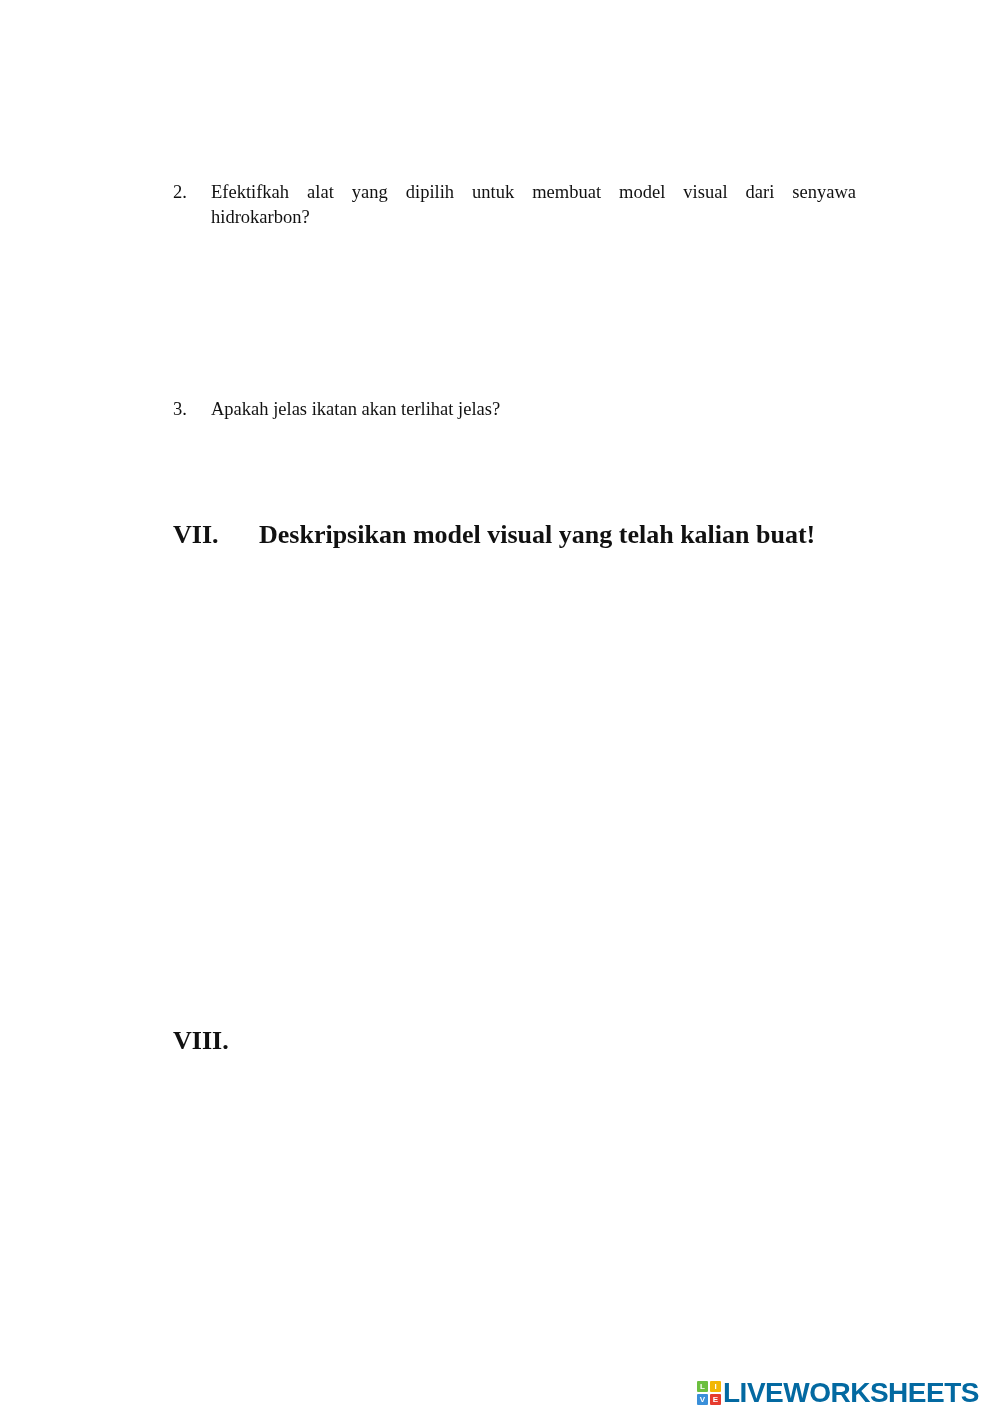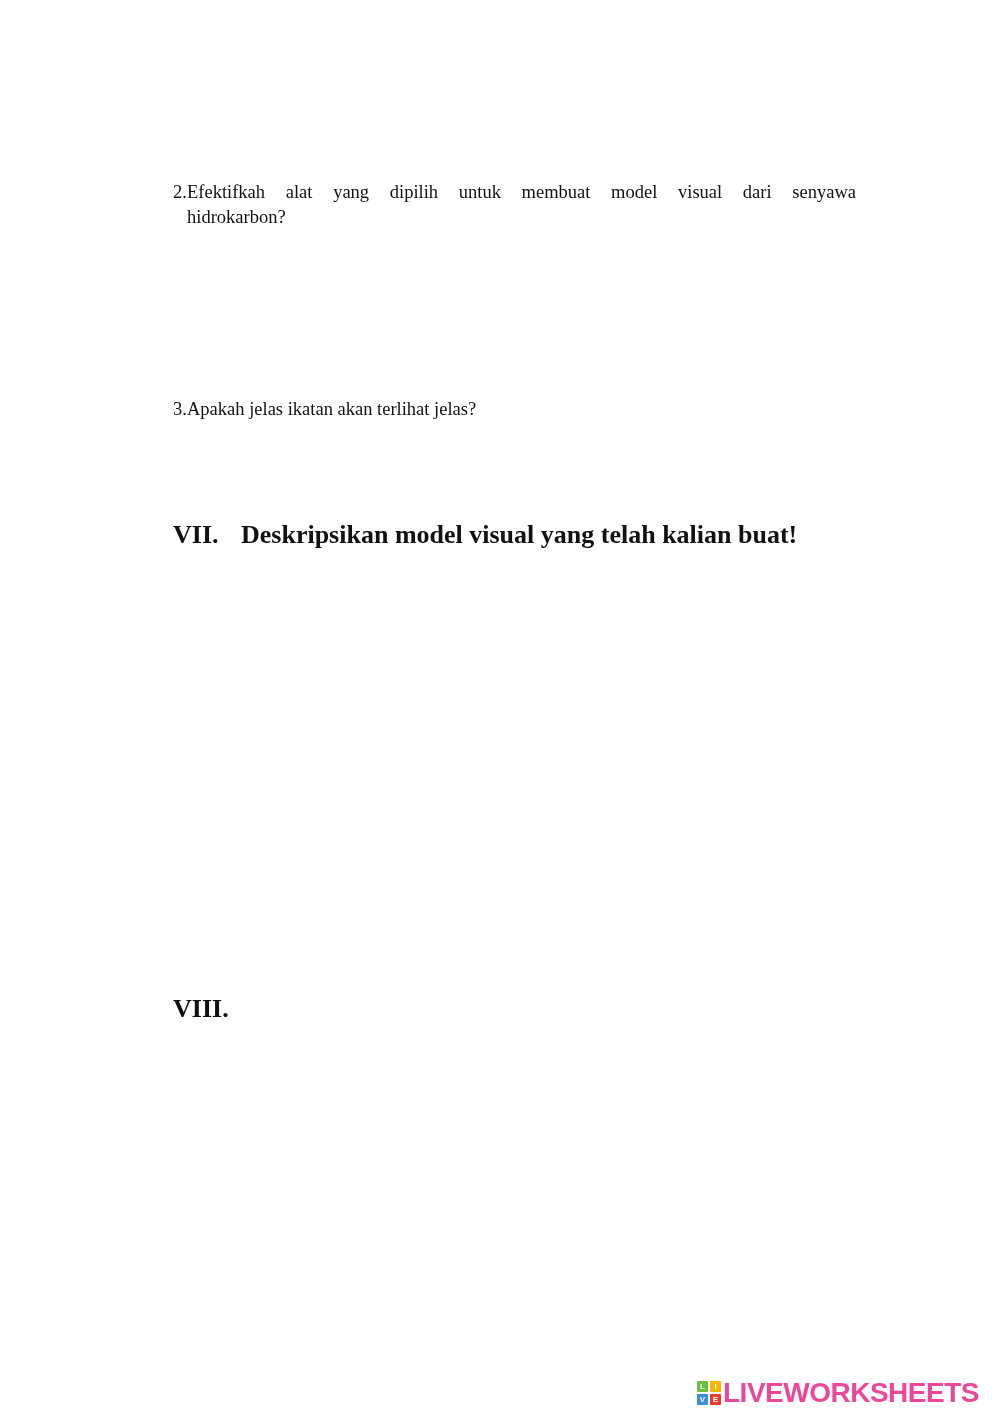--- a/index.html
+++ b/index.html
@@ -5,42 +5,42 @@
   html, body { margin: 0; padding: 0; background: #ffffff; }
   body {
     width: 1000px; height: 1413px; position: relative; overflow: hidden;
     font-family: "Liberation Serif", serif; color: #111111;
   }
   .q {
     position: absolute; left: 173px; width: 683px;
     font-size: 18.5px; line-height: 25px;
   }
   .q .num { position: absolute; left: 0; top: 0; }
-  .q .txt { display: block; margin-left: 14px; text-align: justify; text-align-last: left; }
+  .q .txt { display: block; margin-left: 38px; text-align: justify; text-align-last: left; }
   .q2 .txt .line1 { display: block; text-align: justify; text-align-last: justify; }
   .h {
     position: absolute; left: 173px; font-weight: bold; font-size: 26px; line-height: 25px;
   }
   .h .roman { position: absolute; left: 0; top: 0; }
-  .h .htxt { display: inline-block; margin-left: 68px; white-space: nowrap; }
+  .h .htxt { display: inline-block; margin-left: 86px; white-space: nowrap; }
   .logo {
     position: absolute; left: 697px; top: 1379px; height: 28px;
     display: flex; align-items: center;
   }
   .tiles {
     display: grid; grid-template-columns: 11px 11px; grid-template-rows: 11px 11px;
     gap: 2px; margin-right: 2px;
   }
   .tile {
     font-family: "Liberation Sans", sans-serif; font-weight: bold; font-size: 8px;
     color: #fff; display: flex; align-items: center; justify-content: center; border-radius: 1px;
   }
   .brand {
     font-family: "Liberation Sans", sans-serif; font-weight: bold; font-size: 28px;
-    color: #ec4899; letter-spacing: -0.5px; line-height: 28px;
+    color: #0369a1; letter-spacing: -0.5px; line-height: 28px;
   }
 </style>
 </head>
 <body>
 
 <div class="q q2" style="top:180px;">
   <span class="num">2.</span>
   <span class="txt">
     <span class="line1">Efektifkah alat yang dipilih untuk membuat model visual dari senyawa</span>
     <span>hidrokarbon?</span>
@@ -50,21 +50,21 @@
 <div class="q" style="top:397px;">
   <span class="num">3.</span>
   <span class="txt">Apakah jelas ikatan akan terlihat jelas?</span>
 </div>
 
 <div class="h" style="top:522px;">
   <span class="roman">VII.</span>
   <span class="htxt">Deskripsikan model visual yang telah kalian buat!</span>
 </div>
 
-<div class="h" style="top:996px;">
+<div class="h" style="top:1028px;">
   <span class="roman">VIII.</span>
 </div>
 
 <div class="logo">
   <div class="tiles">
     <span class="tile" style="background:#6cbf3f">L</span>
     <span class="tile" style="background:#f2b705">I</span>
     <span class="tile" style="background:#3a8fd9">V</span>
     <span class="tile" style="background:#e63b2e">E</span>
   </div>

